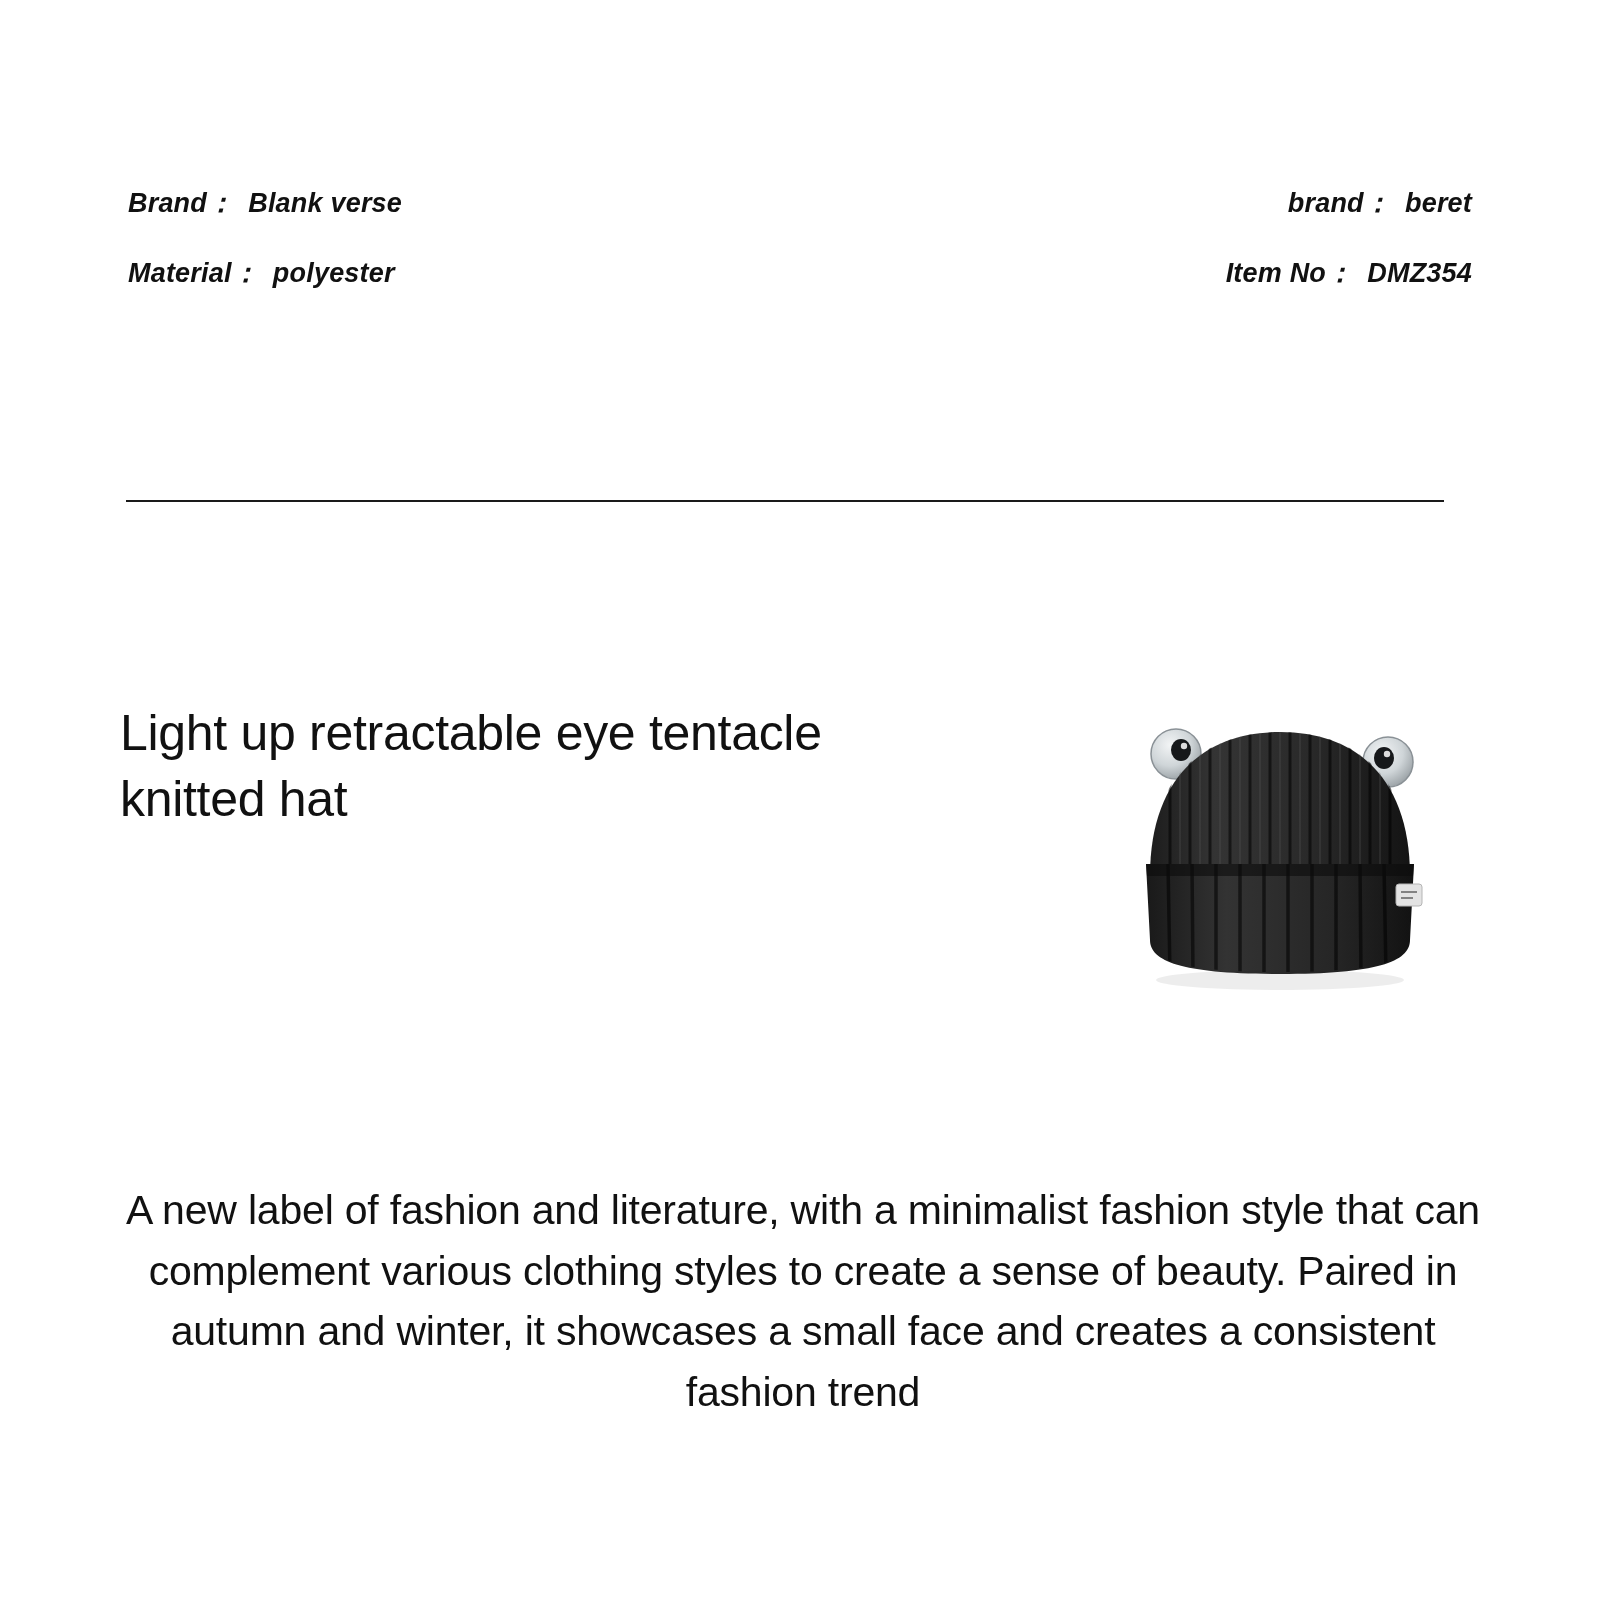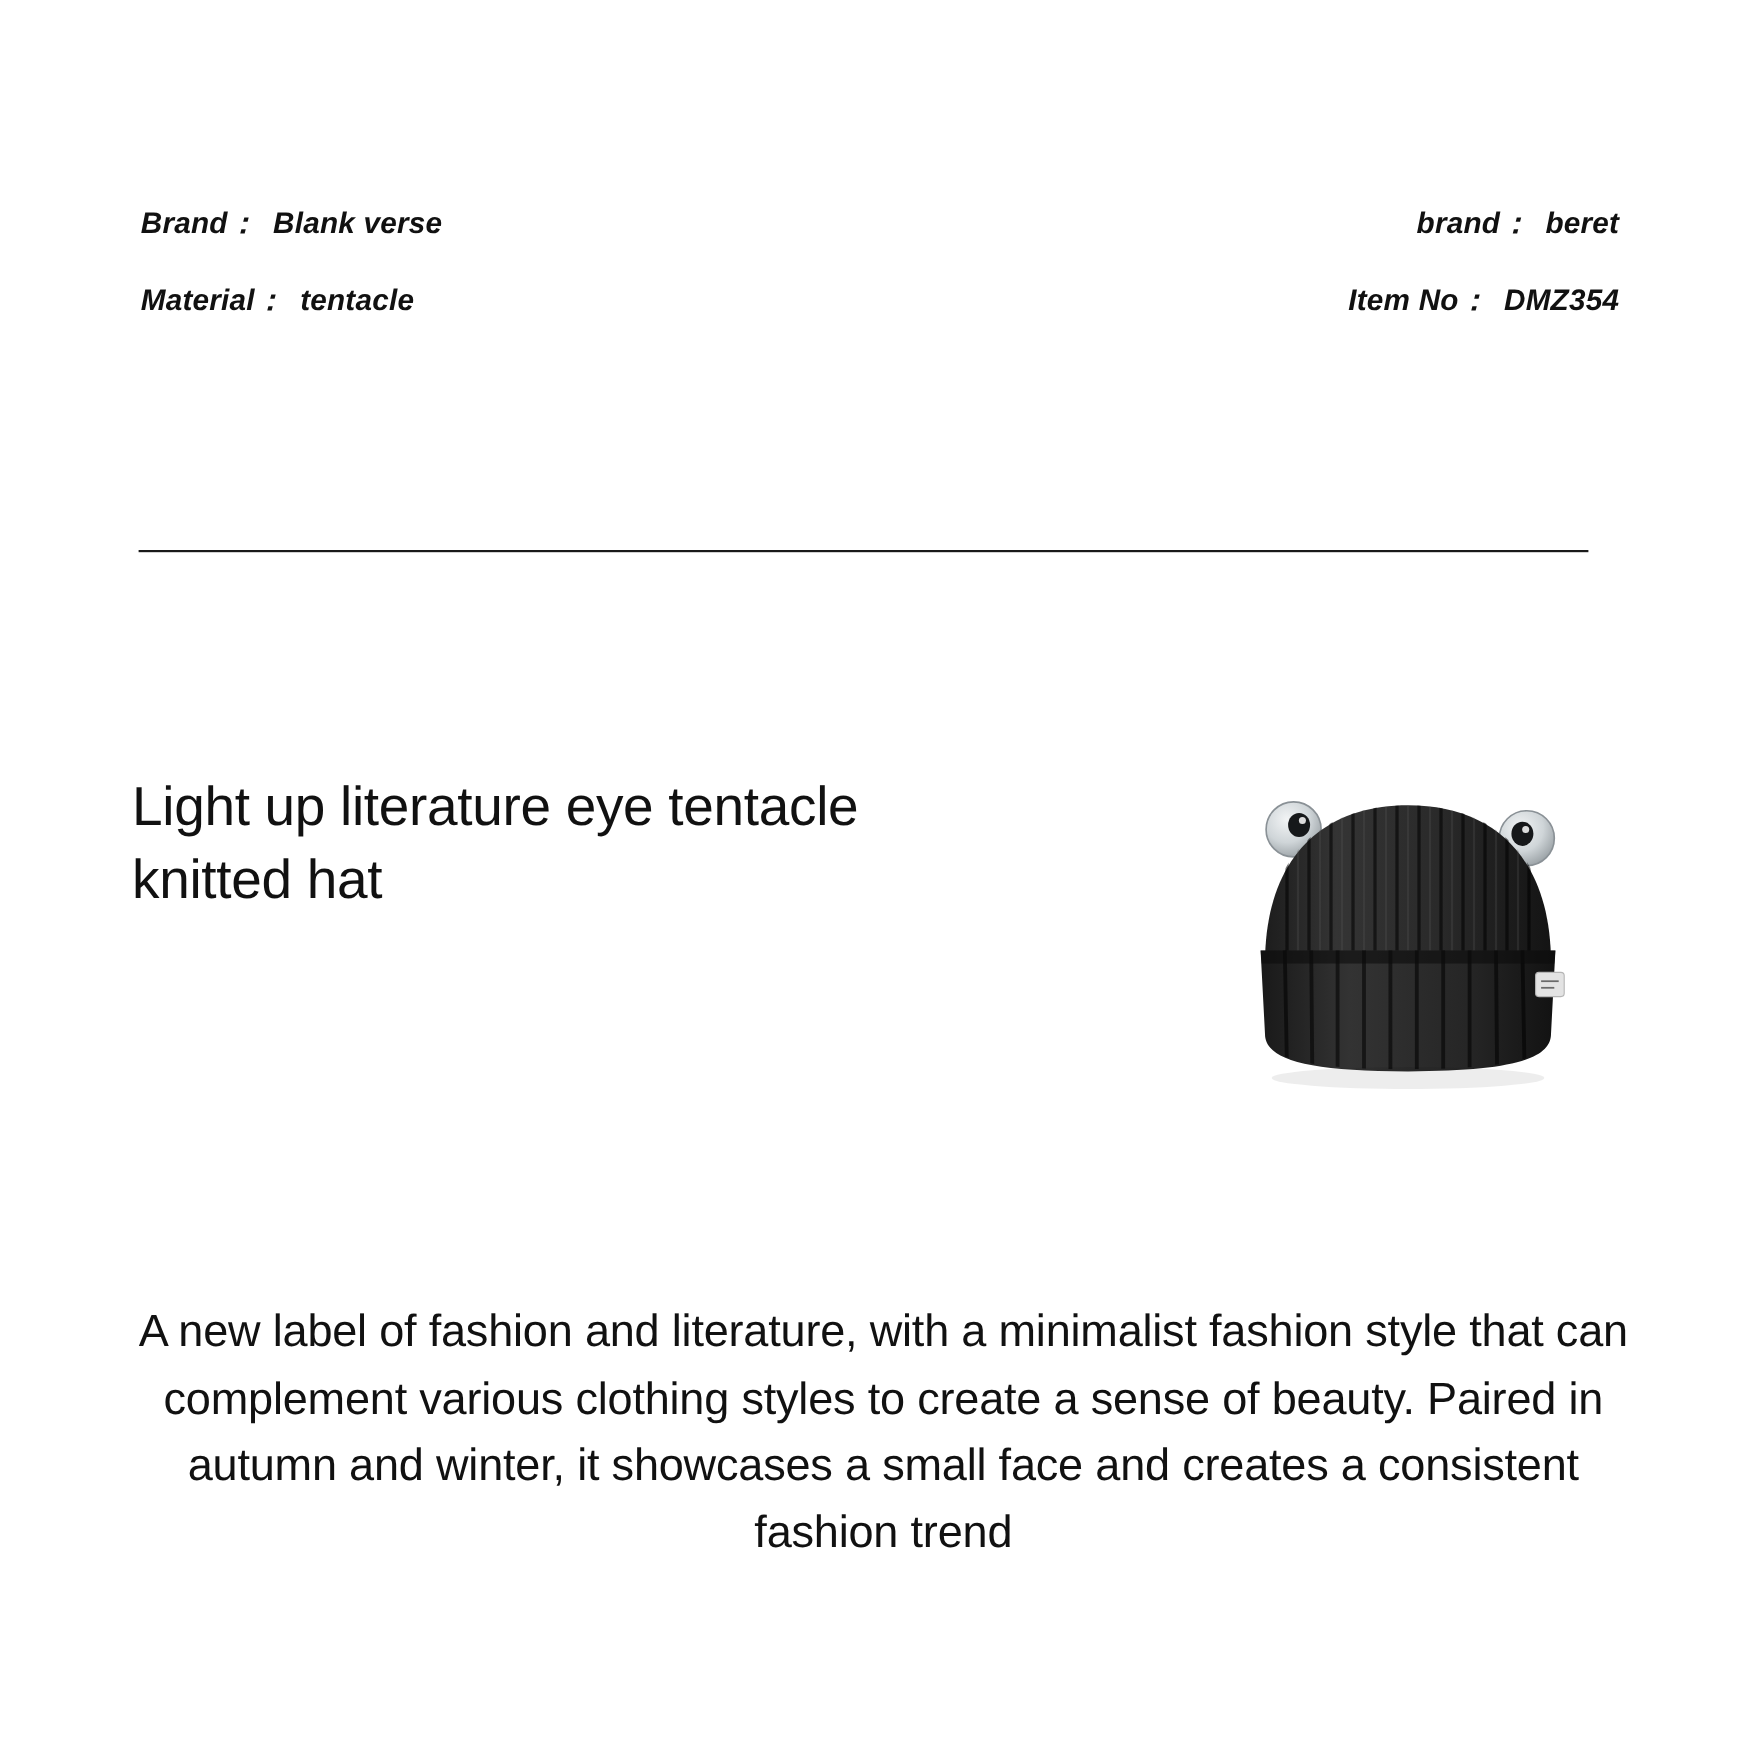--- a/index.html
+++ b/index.html
@@ -123,33 +123,33 @@
       <div class="spec-cell left">
         <span class="label">Brand：</span><span class="value">Blank verse</span>
       </div>
       <div class="spec-cell right">
         <span class="label">brand：</span><span class="value">beret</span>
       </div>
     </div>
 
     <div class="spec-row">
       <div class="spec-cell left">
-        <span class="label">Material：</span><span class="value">tentacle</span>
+        <span class="label">Material：</span><span class="value">polyester</span>
       </div>
       <div class="spec-cell right">
         <span class="label">Item No：</span><span class="value">DMZ354</span>
       </div>
     </div>
 
   </div>
 
   <div class="divider"></div>
 
   <div class="name-block">
-    <div class="name-title">Light up literature eye tentacle knitted hat</div>
+    <div class="name-title">Light up retractable eye tentacle knitted hat</div>
   </div>
 
   <div class="product-figure">
     <svg width="400" height="400" viewBox="0 0 400 400" xmlns="http://www.w3.org/2000/svg">
       <defs>
         <linearGradient id="hatGrad" x1="0" y1="0" x2="1" y2="0">
           <stop offset="0%" stop-color="#1d1d1d"></stop>
           <stop offset="25%" stop-color="#343434"></stop>
           <stop offset="60%" stop-color="#2a2a2a"></stop>
           <stop offset="100%" stop-color="#141414"></stop>

